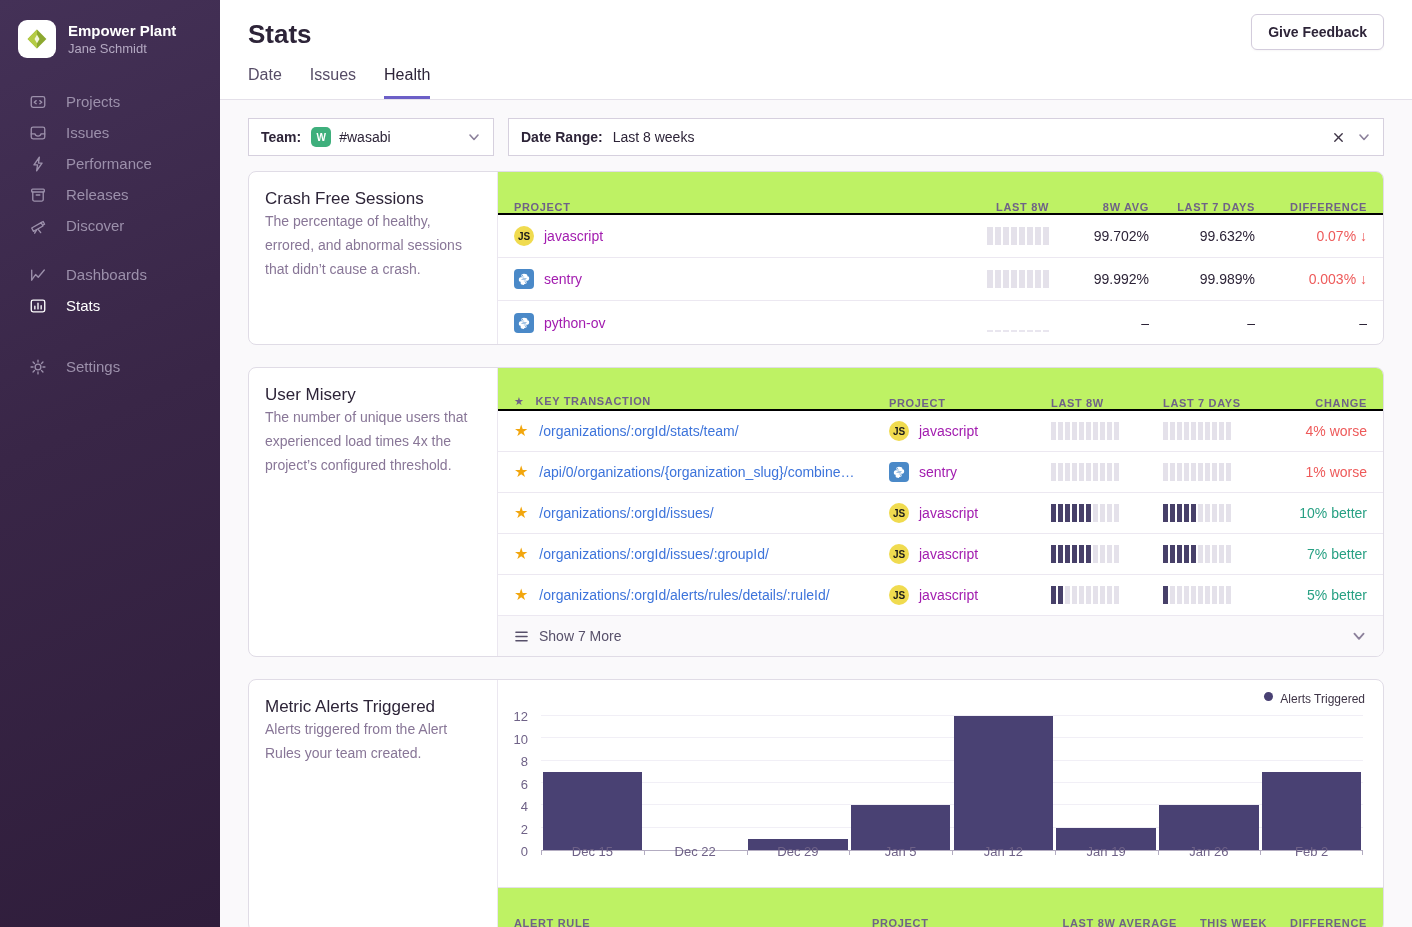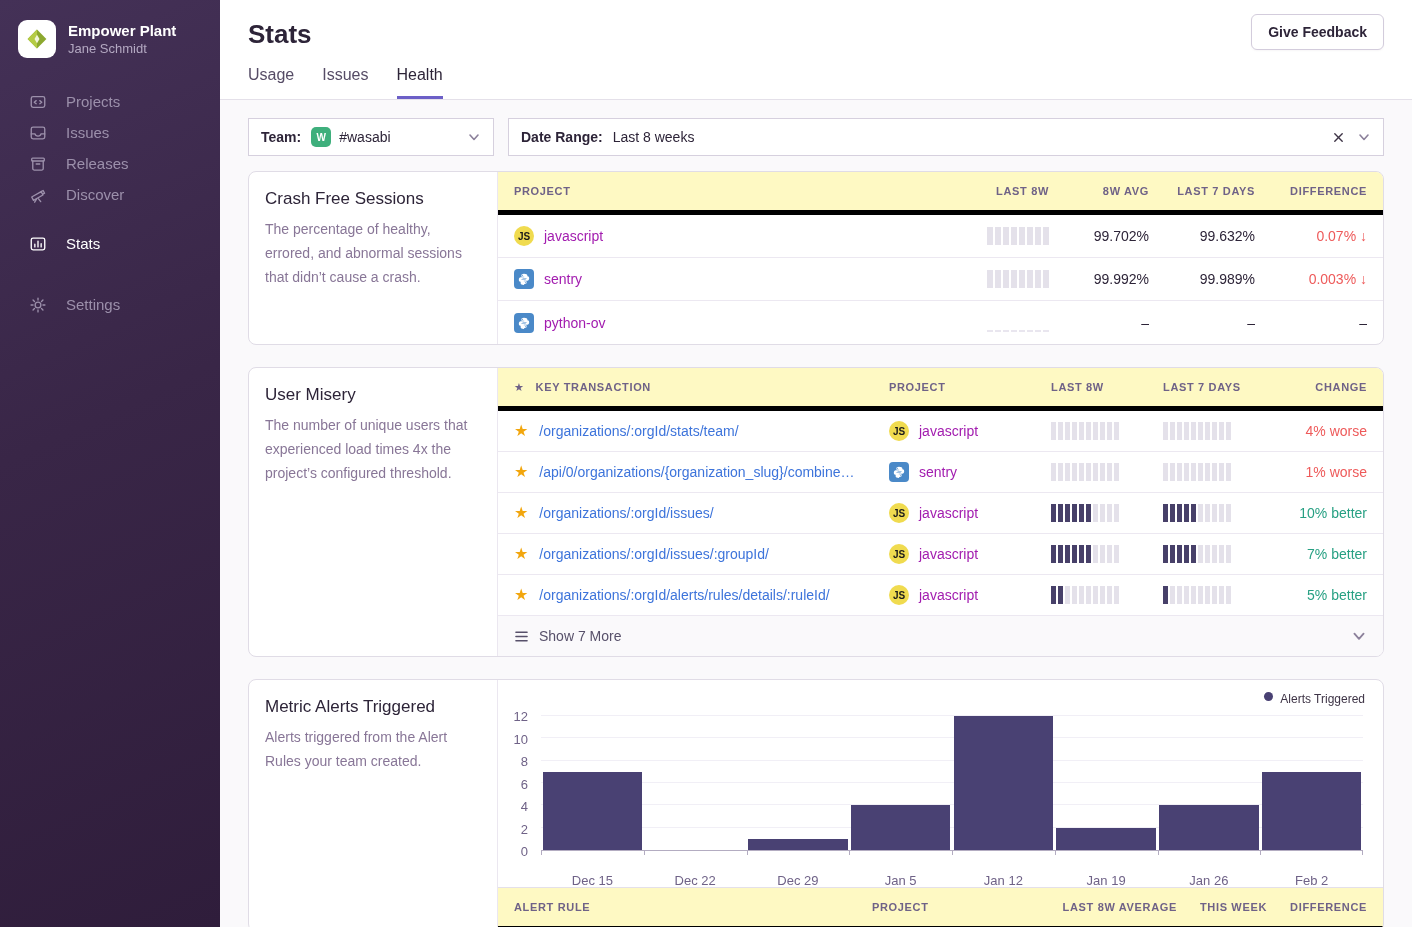--- a/index.html
+++ b/index.html
@@ -39,23 +39,23 @@
   .team-badge { width:20px; height:20px; border-radius:5px; background:#3EAF7C; color:#fff; font-size:10px; font-weight:700; display:flex; align-items:center; justify-content:center; margin-right:8px; }
   .filter-value { font-size:14px; color:#2D2438; }
   .select-right { margin-left:auto; display:flex; align-items:center; gap:12px; }
   .chev { color:#8C819B; display:flex; }
   .close-x { color:#3E3446; display:flex; cursor:pointer; }
 
   
   .panel { background:#fff; border:1px solid #E0DCE6; border-radius:8px; display:flex; margin-bottom:22px; overflow:hidden; }
   .panel-desc { width:249px; flex:0 0 249px; padding:17px 16px; border-right:1px solid #EBE7F0; }
   .panel-title { font-size:17px; color:#2D2438; font-weight:400; }
-  .panel-text { font-size:14px; color:#887697; line-height:24px; margin-top:8px; }
+  .panel-text { font-size:14px; color:#887697; line-height:24px; }
   .panel-table { flex:1; min-width:0; display:flex; flex-direction:column; }
-  .t-head { display:flex; align-items:center; background:#fef9c3; height:43px; padding:0 16px; border-bottom:5px solid #000000; }
+  .t-head { display:flex; align-items:flex-end; background:#bef264; height:43px; padding:0 16px; border-bottom:2px solid #000000; }
   .t-head span, .t-head .hcell { font-size:11px; font-weight:700; letter-spacing:.06em; color:#6F6287; text-transform:uppercase; }
   .t-row { display:flex; align-items:center; height:43px; padding:0 16px; border-bottom:1px solid #ECE8F1; font-size:14px; }
   .t-row:last-child { border-bottom:none; }
   .proj-link { color:#a21caf; text-decoration:none; cursor:pointer; }
   .pbadge { width:20px; height:20px; border-radius:4px; display:flex; align-items:center; justify-content:center; flex:0 0 20px; }
   .pbadge.js { background:#F0DB4F; color:#1A1A1A; font-size:10px; font-weight:800;border-radius:10px; }
   .pbadge.py { background:#4A89C8; }
   .val { color:#2D2438; }
   .diff-down { color:#EE5A5A; }
   .diff-down .arr { font-size:14px; }
@@ -93,21 +93,21 @@
   .legend { position:absolute; top:12px; right:18px; display:flex; align-items:flex-start; gap:7px; font-size:12px; color:#3E3446; cursor:pointer; }
   .legend .dot { width:9px; height:9px; border-radius:50%; background:#494173; }
   .plot { position:absolute; left:43px; right:20px; top:36px; height:135px; border-bottom:1px solid #B3ACC1; display:flex; align-items:flex-end; }
   .gridline { position:absolute; left:0; right:0; height:1px; background:#F1EFF6; }
   .slot { flex:1; height:100%; display:flex; align-items:flex-end; justify-content:center; position:relative; }
   .slot::before { content:''; position:absolute; bottom:-5px; left:0; width:1px; height:4px; background:#B3ACC1; }
   .plot::after { content:''; position:absolute; bottom:-5px; right:0; width:1px; height:4px; background:#B3ACC1; }
   .bar { width:97%; background:#494173; }
   .ylabels { position:absolute; left:0; top:36px; height:135px; width:37px; }
   .ylabels span { position:absolute; right:7px; font-size:13px; color:#6F6287; transform:translateY(50%); }
-  .xlabels { position:absolute; left:43px; right:20px; top:193px; display:flex; }
+  .xlabels { position:absolute; left:43px; right:20px; top:164px; display:flex; }
   .xlabels span { flex:1; text-align:center; font-size:13px; color:#6F6287; }
 
   
   .alert-head { border-top:1px solid #E4E0E9; height:44px; }
   .col-rule { flex:1; }
   .col-aproj { width:160px; text-align:left; }
   .col-aavg { width:145px; text-align:right; }
   .col-aweek { width:90px; text-align:right; }
   .col-adiff { width:100px; text-align:right; }
 
@@ -144,37 +144,54 @@
       <span class="nicon">
           <svg width="18" height="18" viewBox="0 0 20 20" fill="none" stroke="currentColor" stroke-width="1.5" stroke-linecap="round" stroke-linejoin="round">
             <rect x="2.5" y="3.5" width="15" height="13" rx="2"></rect>
             <path d="M2.5 11h4.2c.3 1.5 1.5 2.4 3.3 2.4s3-.9 3.3-2.4h4.2"></path>
           </svg>
         </span>
       <span class="nlabel">Issues</span>
     </a>
     <a class="nav-item">
       <span class="nicon">
+          <svg width="18" height="18" viewBox="0 0 20 20" fill="none" stroke="currentColor" stroke-width="1.5" stroke-linejoin="round">
+            <path d="M11.5 2.5L5.5 11h4l-1 6.5 6-8.5h-4l1-6.5z"></path>
+          </svg>
+        </span>
+      <span class="nlabel">Performance</span>
+    </a>
+    <a class="nav-item">
+      <span class="nicon">
           <svg width="18" height="18" viewBox="0 0 20 20" fill="none" stroke="currentColor" stroke-width="1.5" stroke-linecap="round" stroke-linejoin="round">
             <rect x="3" y="3.5" width="14" height="3.2" rx="1"></rect>
             <path d="M4.2 6.7V15a1.8 1.8 0 001.8 1.8h8a1.8 1.8 0 001.8-1.8V6.7M8 10h4"></path>
           </svg>
         </span>
       <span class="nlabel">Releases</span>
     </a>
     <a class="nav-item">
       <span class="nicon">
           <svg width="18" height="18" viewBox="0 0 20 20" fill="none" stroke="currentColor" stroke-width="1.5" stroke-linecap="round" stroke-linejoin="round">
             <path d="M3 12.2l10.5-6 2 3.8L5 16z"></path>
             <path d="M13.5 6.2l2.2-1.2 1.6 3-2.2 1.2M8.3 14.6l-2 3.4M10.6 14.2l2.4 3.2"></path>
           </svg>
         </span>
       <span class="nlabel">Discover</span>
     </a>
     <div class="nav-gap"></div>
+    <a class="nav-item">
+      <span class="nicon">
+          <svg width="18" height="18" viewBox="0 0 20 20" fill="none" stroke="currentColor" stroke-width="1.5" stroke-linecap="round" stroke-linejoin="round">
+            <polyline points="3,15.5 7.3,9.5 10.3,12.5 17,4.5"></polyline>
+            <path d="M3 15.5V4.5"></path>
+          </svg>
+        </span>
+      <span class="nlabel">Dashboards</span>
+    </a>
     <a class="nav-item active">
       <span class="nicon">
           <svg width="18" height="18" viewBox="0 0 20 20" fill="none" stroke="currentColor" stroke-width="1.5" stroke-linecap="round" stroke-linejoin="round">
             <rect x="2.5" y="3.5" width="15" height="13" rx="2"></rect>
             <path d="M6.5 13.2v-3M10 13.2V6.8M13.5 13.2V9.6"></path>
           </svg>
         </span>
       <span class="nlabel">Stats</span>
     </a>
     <div class="nav-gap-lg"></div>
@@ -190,21 +207,21 @@
   </nav>
 </aside>
 
 <div class="main">
   <header class="top-header">
     <div class="header-row">
       <h1 class="page-title">Stats</h1>
       <button class="feedback-btn">Give Feedback</button>
     </div>
     <div class="tabs">
-      <div class="tab">Usage</div>
+      <div class="tab">Date</div>
       <div class="tab">Issues</div>
       <div class="tab active">Health</div>
     </div>
   </header>
 
   <div class="content">
 
     <div class="filter-row">
       <div class="select-box team-select">
         <span class="filter-label">Team:</span>

